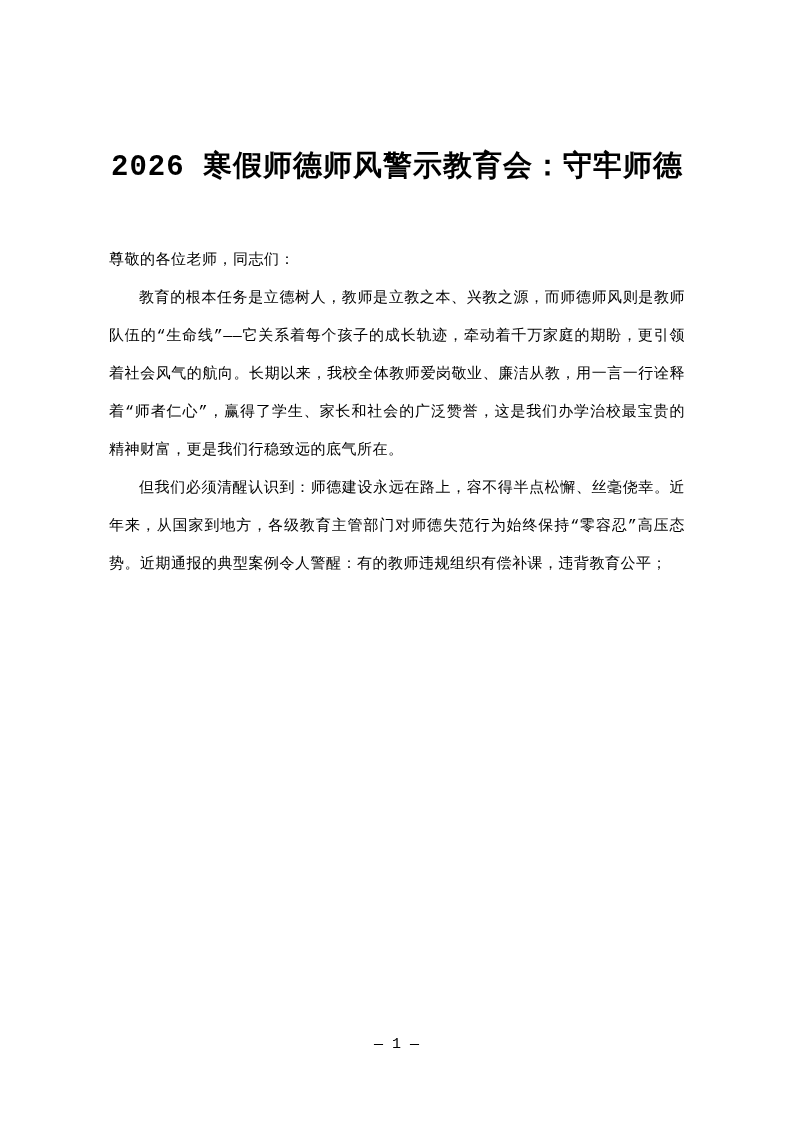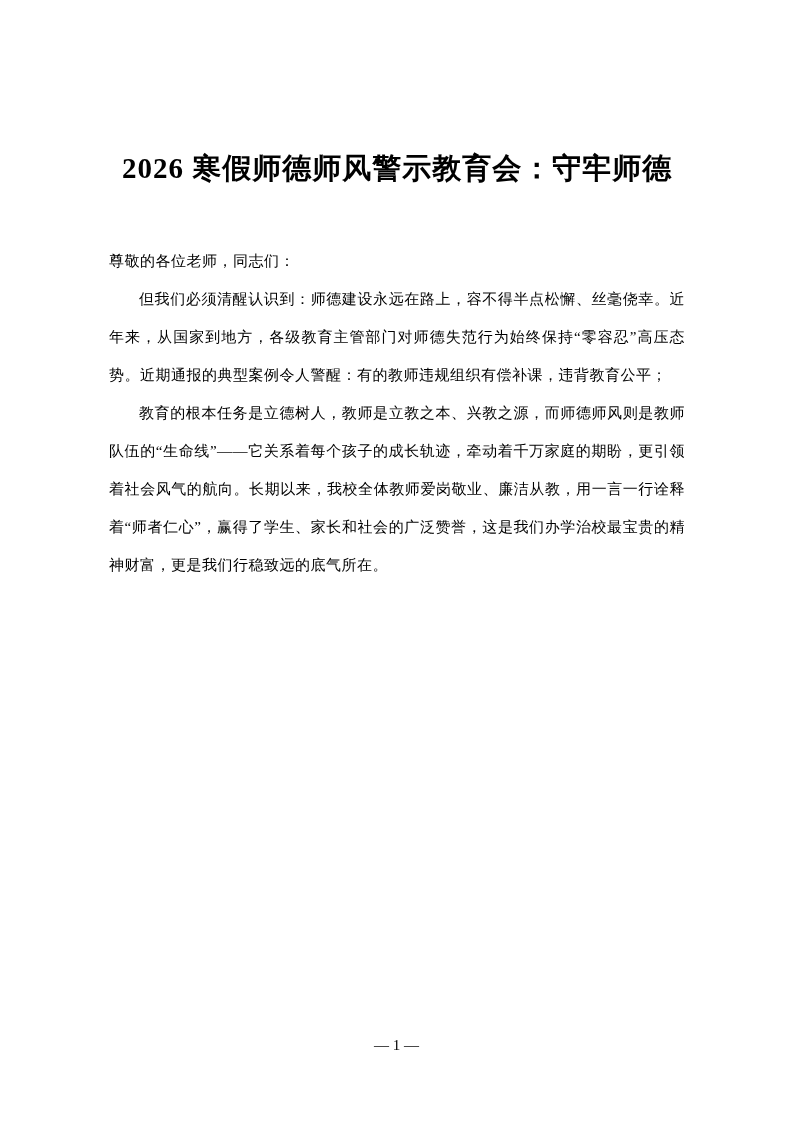--- a/index.html
+++ b/index.html
@@ -1,15 +1,15 @@
 <!DOCTYPE html>
 <html><head>
 <meta charset="utf-8">
 <style>
-  * { box-sizing: border-box; }
+  * { box-sizing: border-box; font-family: Liberation Mono, monospace; }
   html, body {
     margin: 0;
     padding: 0;
     background: #ffffff;
   }
   body {
     width: 793px;
     height: 1122px;
     font-family: "Liberation Serif", serif;
     color: #000000;
@@ -59,18 +59,18 @@
 </head>
 <body>
 
 <div class="page">
   <div class="content">
     <h1 class="doc-title">
       <div>2026 寒假师德师风警示教育会：守牢师德</div>
     </h1>
     <div class="doc-body" id="body-container">
         <p>尊敬的各位老师，同志们：</p>
+        <p class="indent">教育的根本任务是立德树人，教师是立教之本、兴教之源，而师德师风则是教师队伍的“生命线”——它关系着每个孩子的成长轨迹，牵动着千万家庭的期盼，更引领着社会风气的航向。长期以来，我校全体教师爱岗敬业、廉洁从教，用一言一行诠释着“师者仁心”，赢得了学生、家长和社会的广泛赞誉，这是我们办学治校最宝贵的精神财富，更是我们行稳致远的底气所在。</p>
         <p class="indent">但我们必须清醒认识到：师德建设永远在路上，容不得半点松懈、丝毫侥幸。近年来，从国家到地方，各级教育主管部门对师德失范行为始终保持“零容忍”高压态势。近期通报的典型案例令人警醒：有的教师违规组织有偿补课，违背教育公平；</p>
-        <p class="indent">教育的根本任务是立德树人，教师是立教之本、兴教之源，而师德师风则是教师队伍的“生命线”——它关系着每个孩子的成长轨迹，牵动着千万家庭的期盼，更引领着社会风气的航向。长期以来，我校全体教师爱岗敬业、廉洁从教，用一言一行诠释着“师者仁心”，赢得了学生、家长和社会的广泛赞誉，这是我们办学治校最宝贵的精神财富，更是我们行稳致远的底气所在。</p>
       </div>
   </div>
   <div class="page-footer">— 1 —</div>
 </div>
 
 </body></html>

